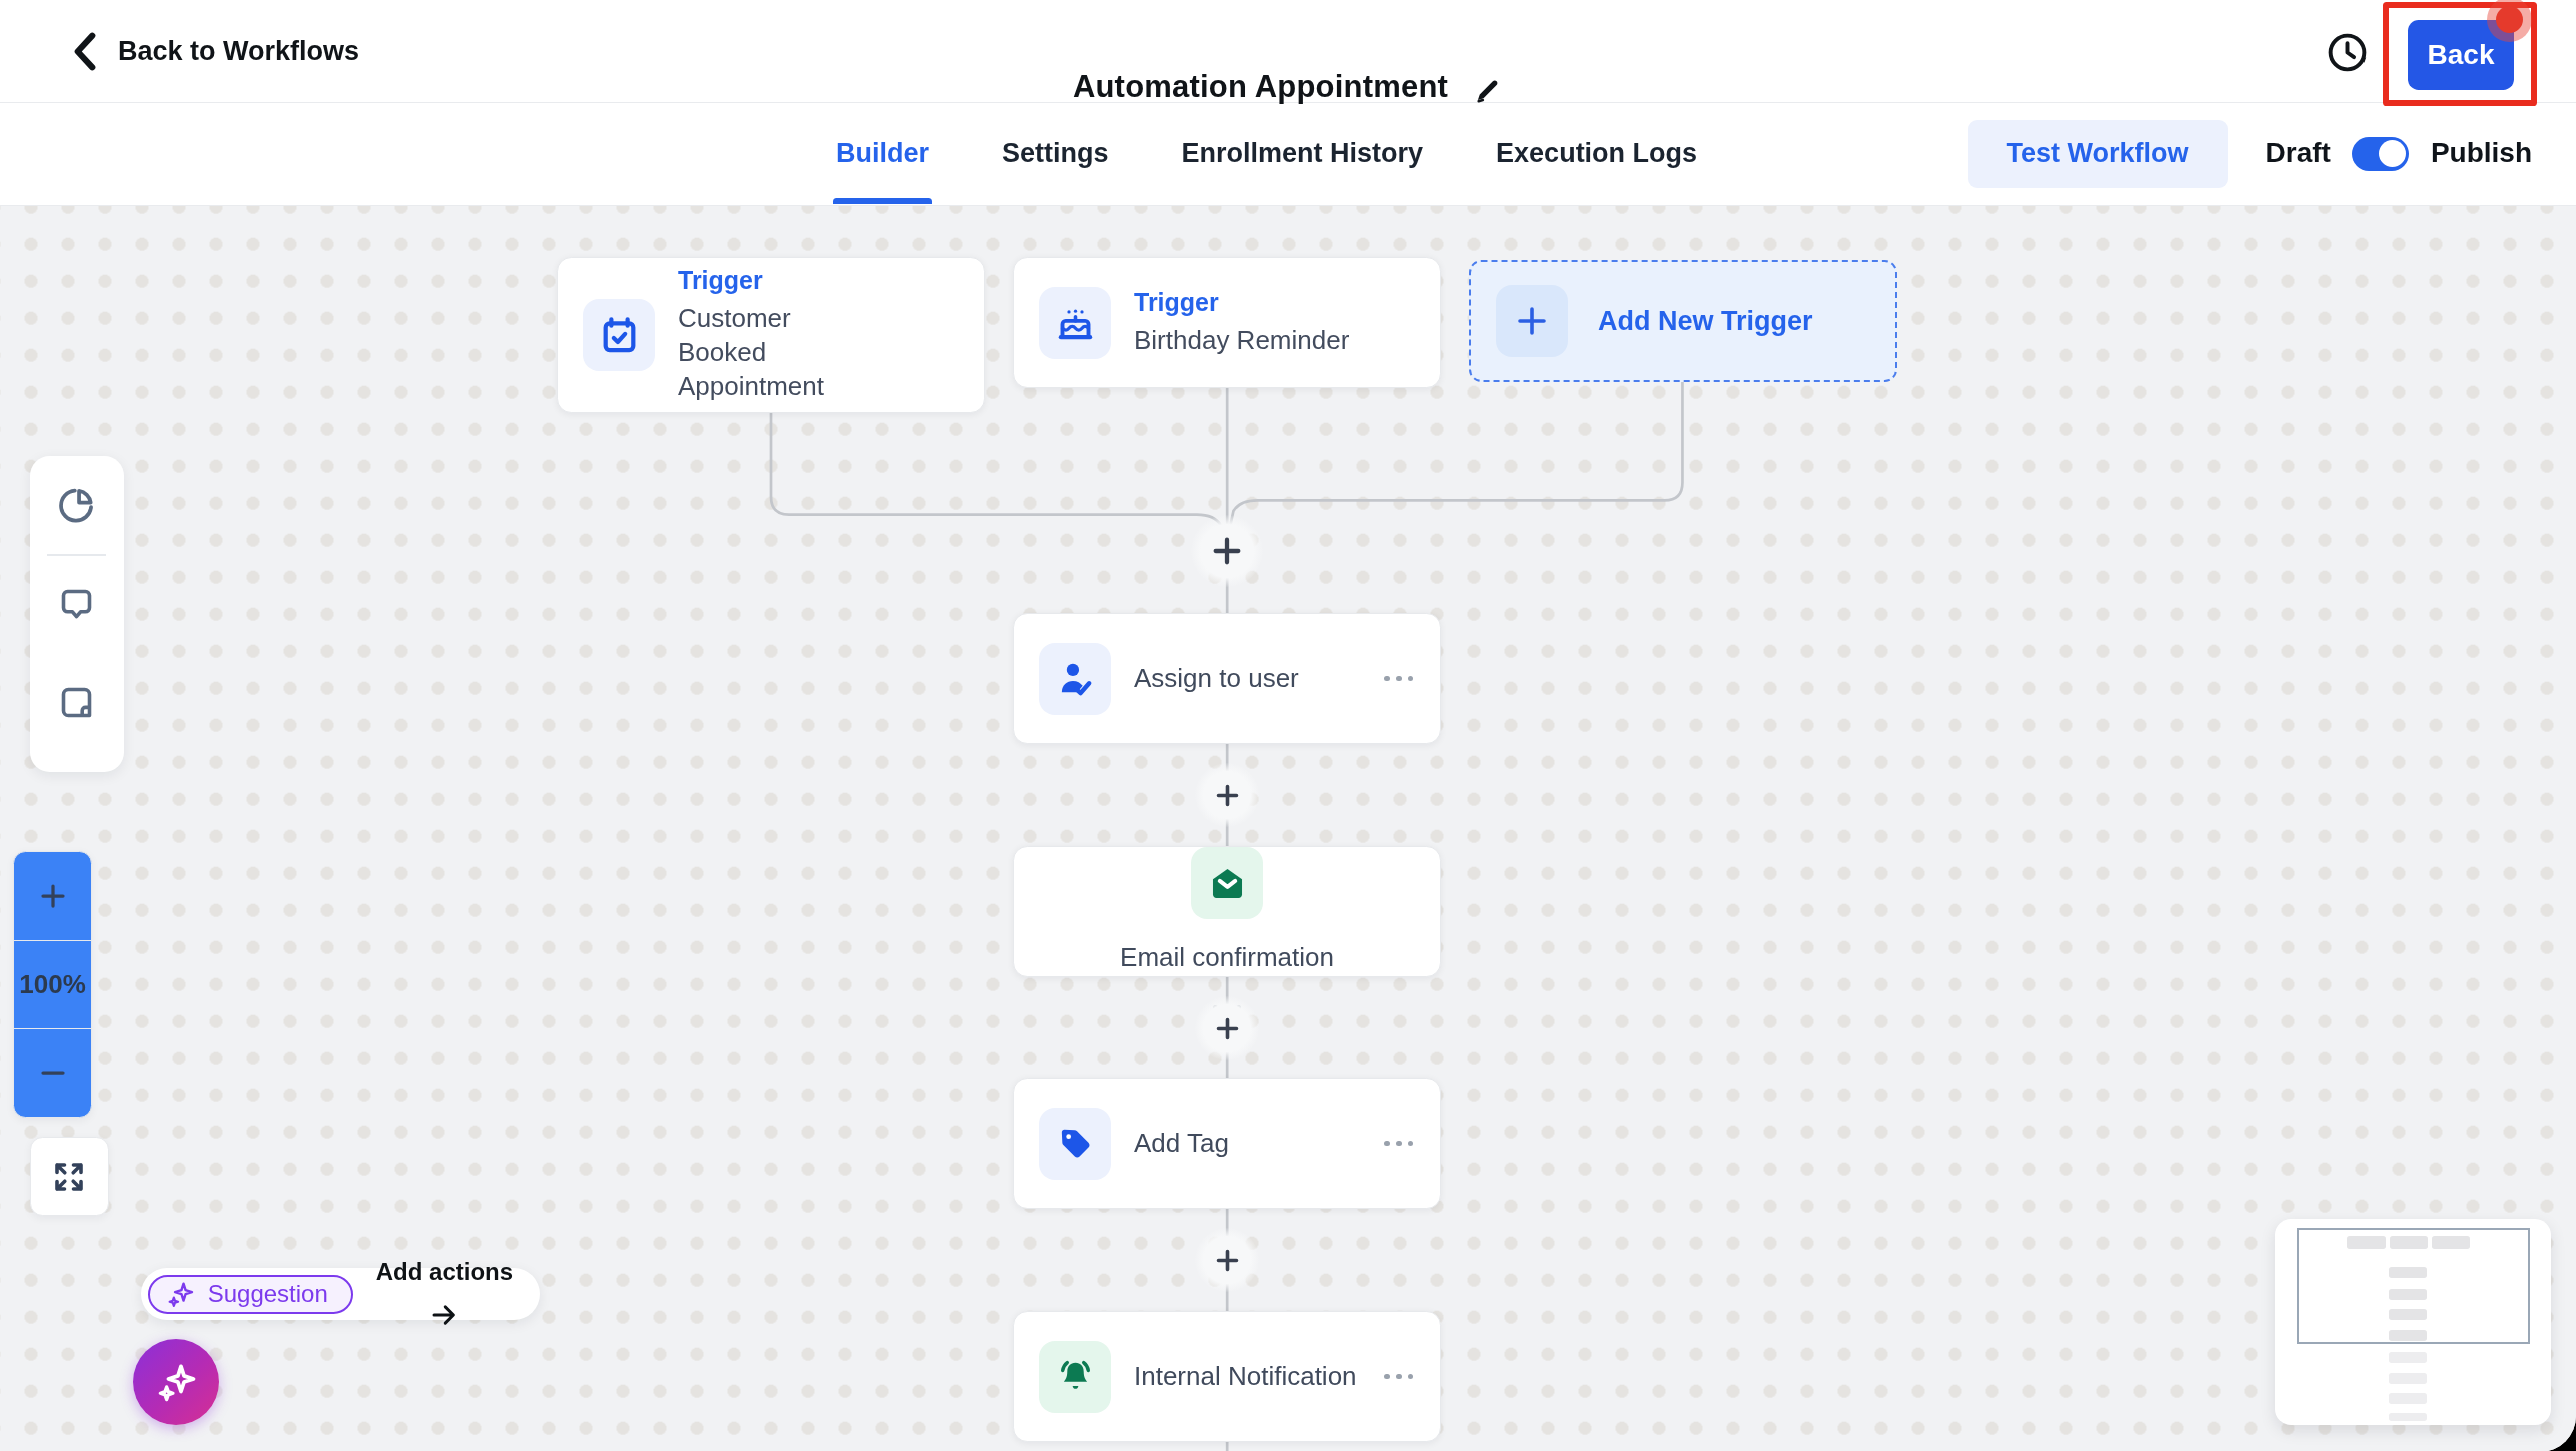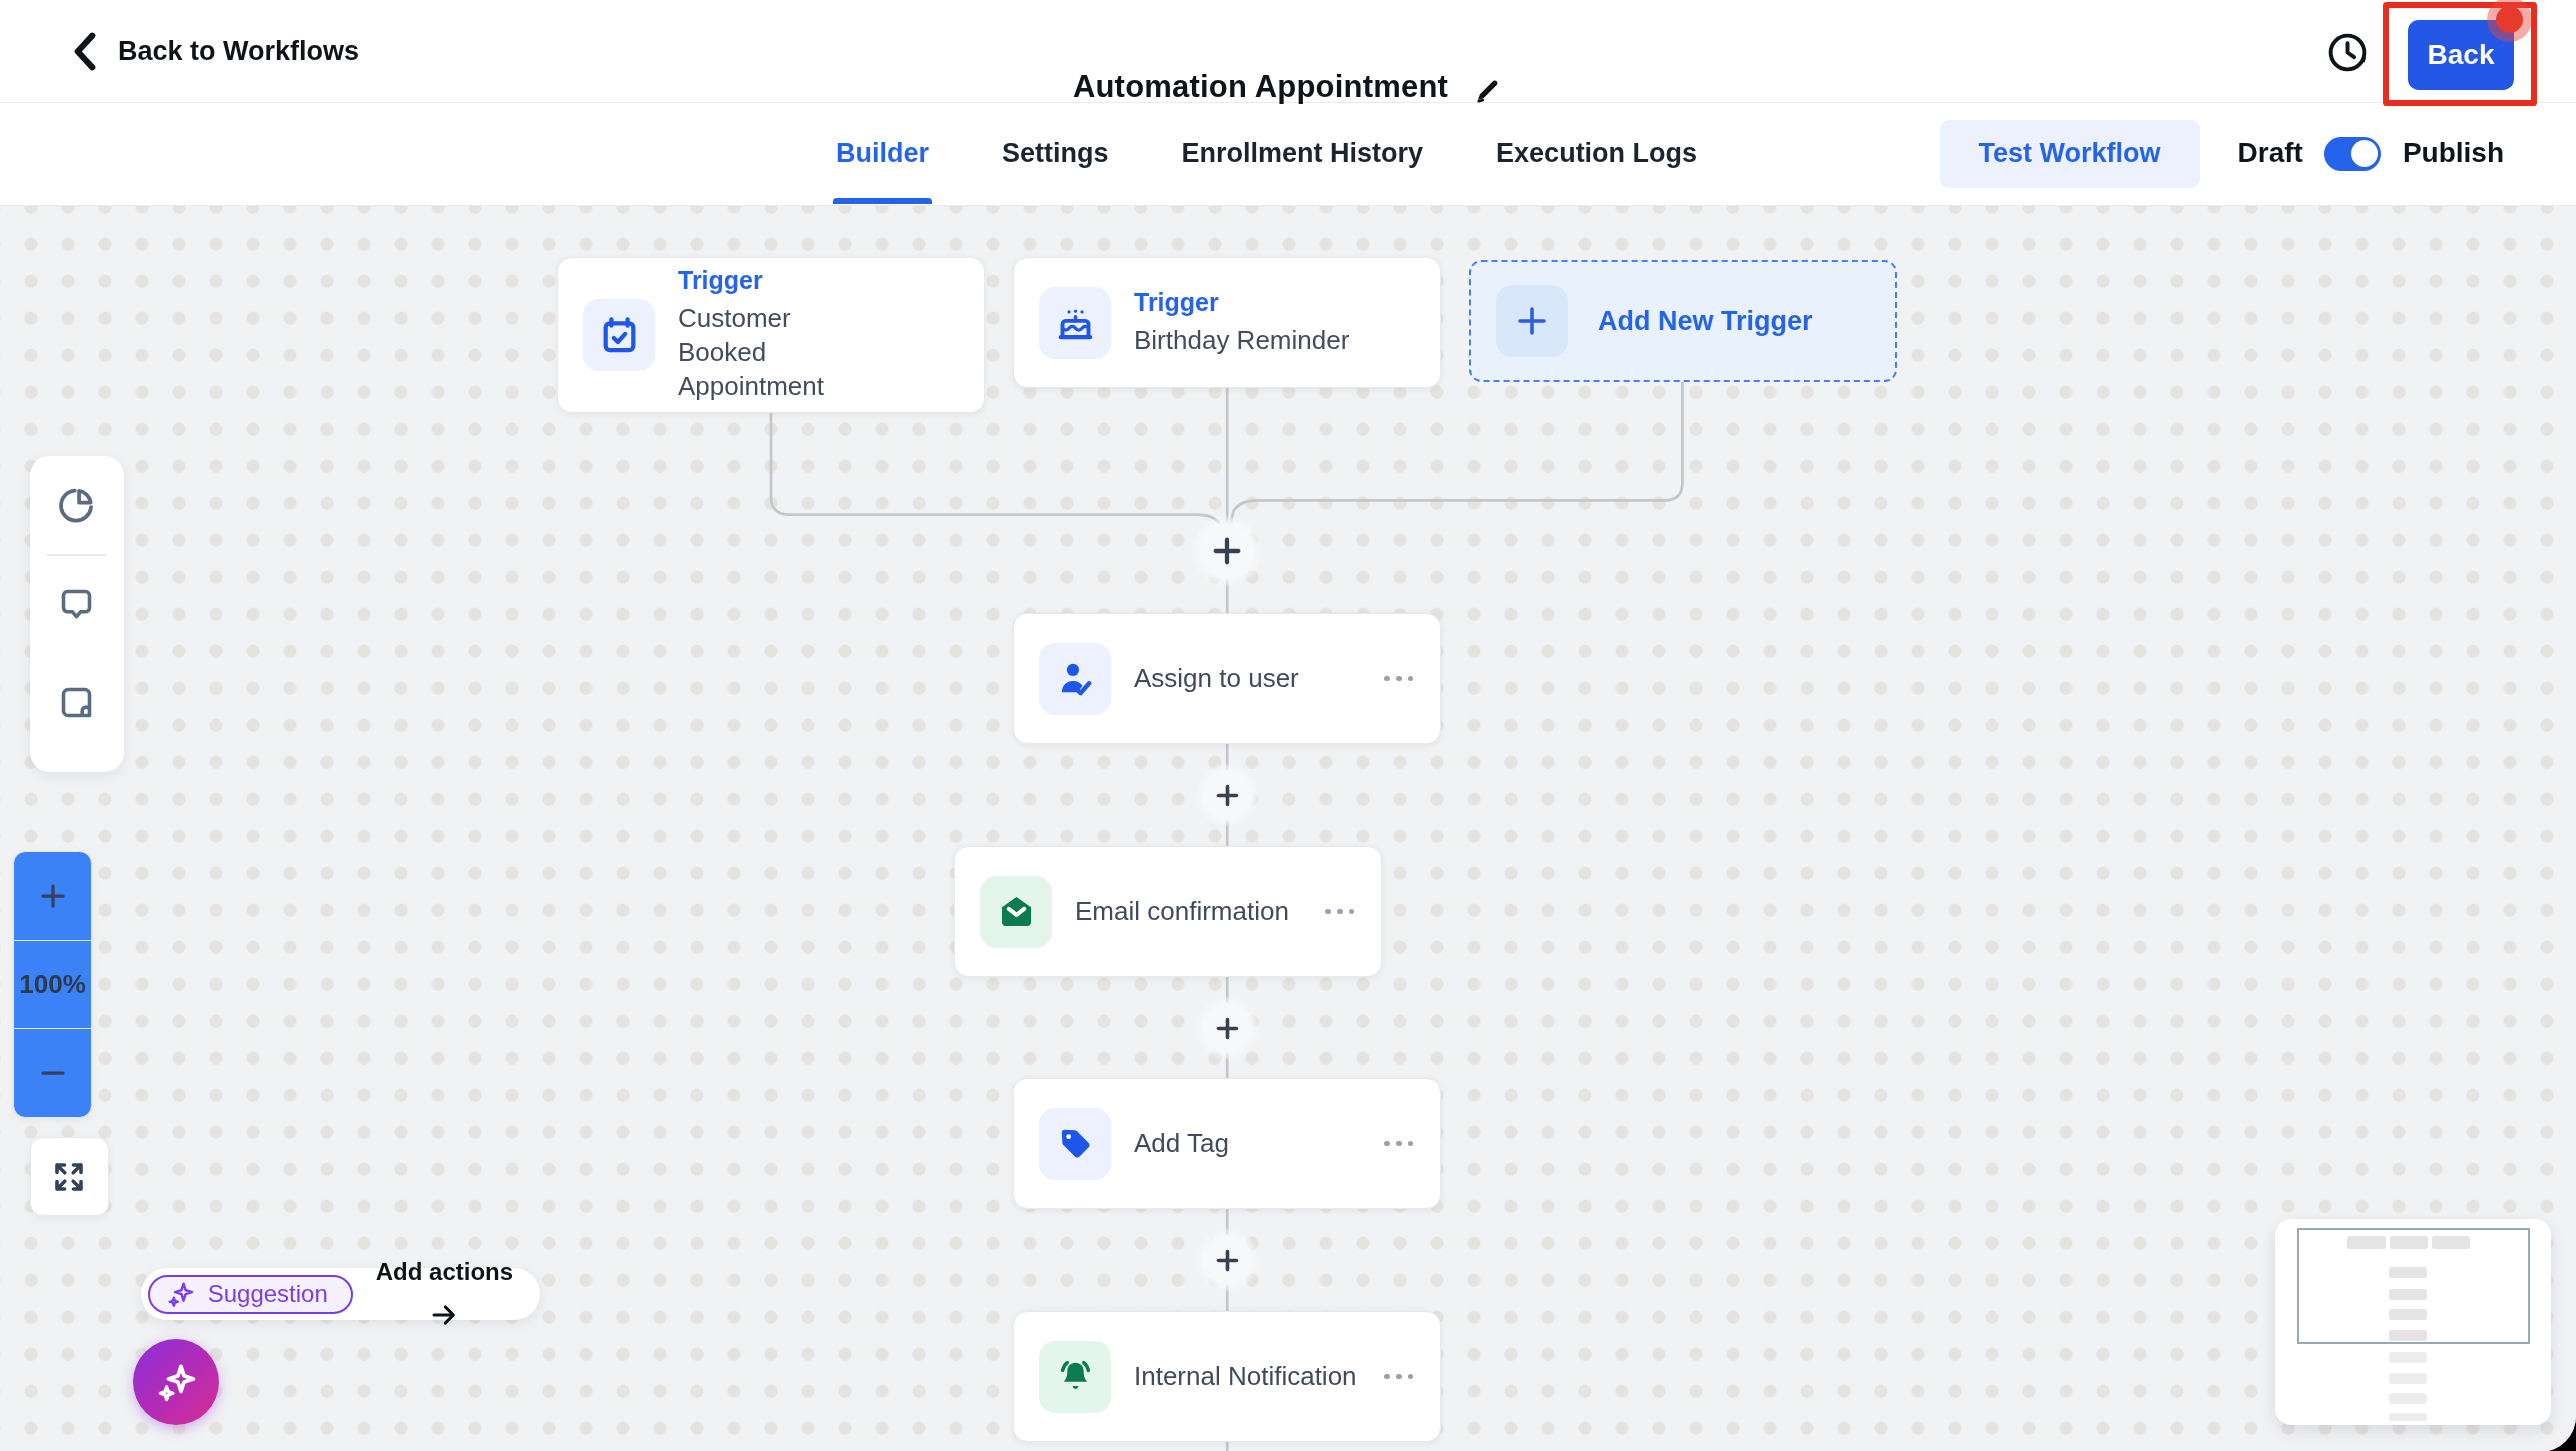--- a/index.html
+++ b/index.html
@@ -18,21 +18,21 @@
   .anno-box { position:absolute; left:2383px; top:1.8px; width:154px; height:104px; border:6.3px solid #e92c1e; border-radius:3.6px; z-index:40; pointer-events:none; }
   .anno-dot-halo { position:absolute; left:2487px; top:-2.7px; width:45px; height:45px; border-radius:50%; background:rgba(233,70,58,.45); z-index:41; pointer-events:none; }
   .anno-dot { position:absolute; left:2496px; top:6.3px; width:27px; height:27px; border-radius:50%; background:#e53a2c; z-index:42; pointer-events:none; }
 
   
   .tabbar { position:absolute; left:0; top:103px; width:2576px; height:103px; background:#fff; border-bottom:1.8px solid #e9ebee; z-index:25;padding-left:40px; }
   .tabs { position:absolute; left:836px; top:0; height:101px; display:flex; align-items:center; gap:73px; }
   .tab { position:relative; font-size:27px; font-weight:600; color:#1b2430; height:101px; display:flex; align-items:center; cursor:pointer; }
   .tab.active { color:#2563eb; }
   .tab.active::after { content:""; position:absolute; left:-2.7px; right:-2.7px; bottom:0; height:6.3px; background:#2563eb; border-radius:3.6px 3.6px 0 0; }
-  .right-controls { position:absolute; right:72px; top:0; height:101px; display:flex; align-items:center; gap:38px; }
+  .right-controls { position:absolute; right:44px; top:0; height:101px; display:flex; align-items:center; gap:38px; }
   .test-btn { background:#ecf1fd; color:#2563eb; font-size:27px; font-weight:600; border:none; border-radius:9px; padding:0 39px; height:68px; display:flex; align-items:center; cursor:pointer; }
   .pub-group { display:flex; align-items:flex-start; gap:21.5px; }
   .pub-label { font-size:28px; font-weight:600; color:#0f141a; }
   .toggle { position:relative; width:57px; height:34px; background:#2563eb; border-radius:18px; cursor:pointer; }
   .toggle .knob { position:absolute; right:3.6px; top:3.6px; width:27px; height:27px; background:#fff; border-radius:50%; }
 
   
   .canvas { position:absolute; left:0; top:206px; width:2576px; height:1246px;
     background-color:#f1f2f4;
     background-image:radial-gradient(#e5e3e0 6.3px, rgba(229,227,224,0) 6.7px);
@@ -213,21 +213,21 @@
           <i></i>
         </div>
     </div>
 
     <div class="plus-node" style="left:1195px; top:557px; width:64px; height:64px;">
       <svg width="27" height="27" viewBox="0 0 24 24">
           <path d="M12 4 V20 M4 12 H20" stroke="#39404f" stroke-width="3.2" stroke-linecap="round"></path>
         </svg>
     </div>
 
-    <div class="node-card" style="left:954px; top:640px; width:428px; height:131px;">
+    <div class="node-card" style="left:1013px; top:640px; width:428px; height:131px;flex-direction:column;">
       <div class="icon-tile tile-green">
         <svg width="41" height="41" viewBox="0 0 24 24">
             <path d="M3.5 9.5 L12 3.5 L20.5 9.5 V18.5 C20.5 19.6 19.6 20.5 18.5 20.5 H5.5 C4.4 20.5 3.5 19.6 3.5 18.5 Z" fill="#0c7a52"></path>
             <path d="M7.5 10.5 L12 14 L16.5 10.5" fill="none" stroke="#fff" stroke-width="2.4" stroke-linecap="round" stroke-linejoin="round"></path>
           </svg>
       </div>
       <span class="action-name">Email confirmation</span>
       <div class="menu-dots">
           <i></i>
           <i></i>

